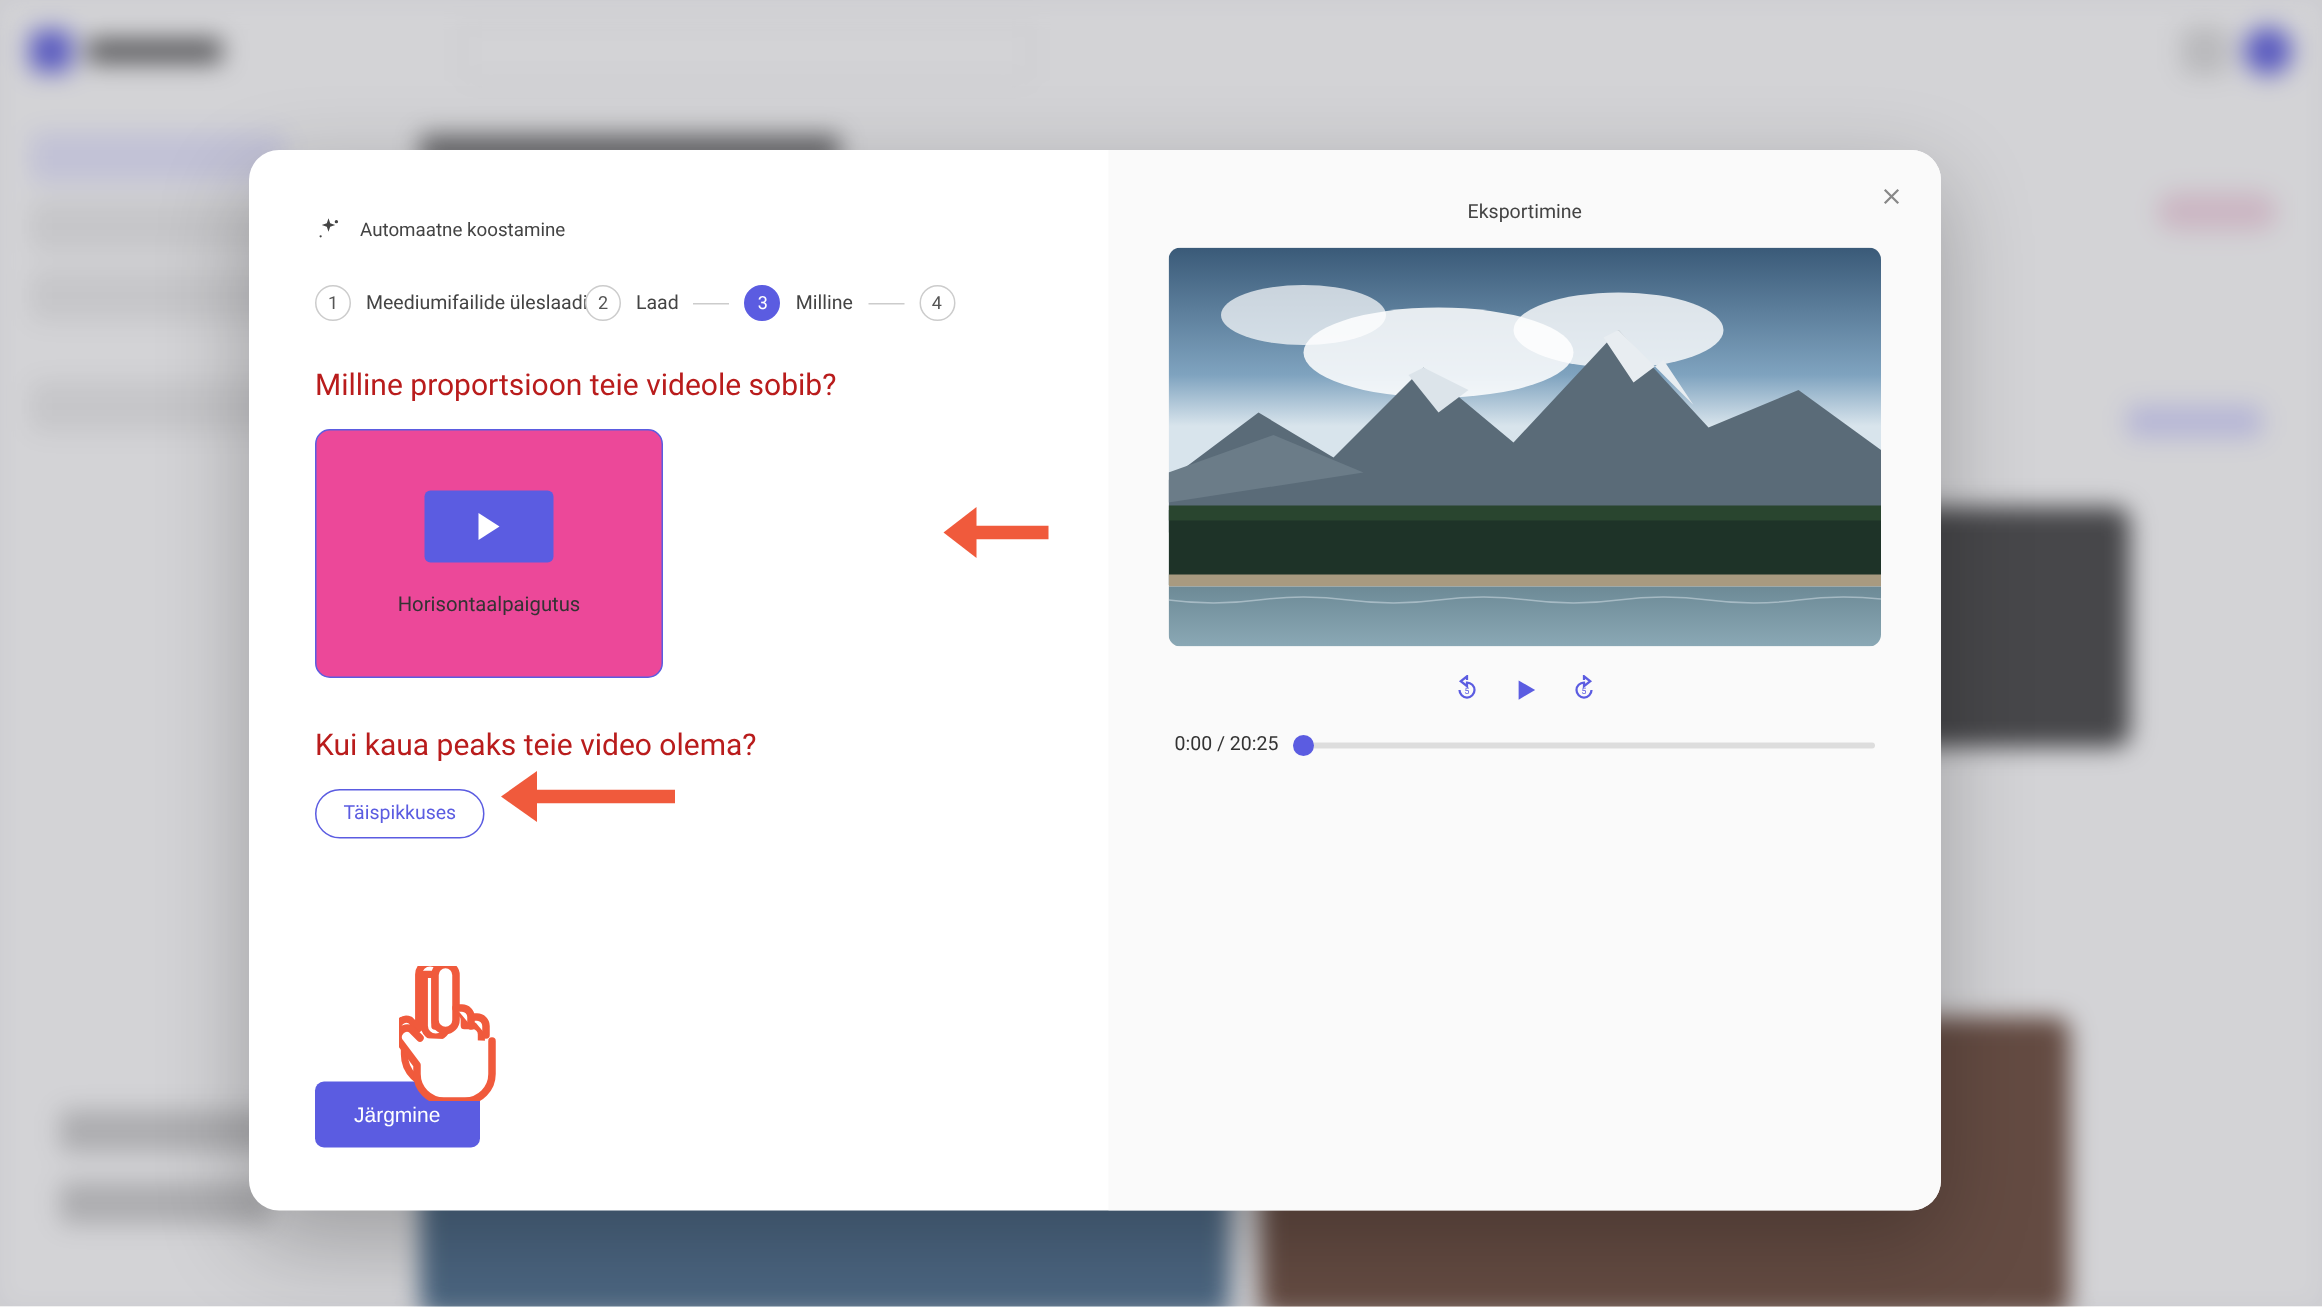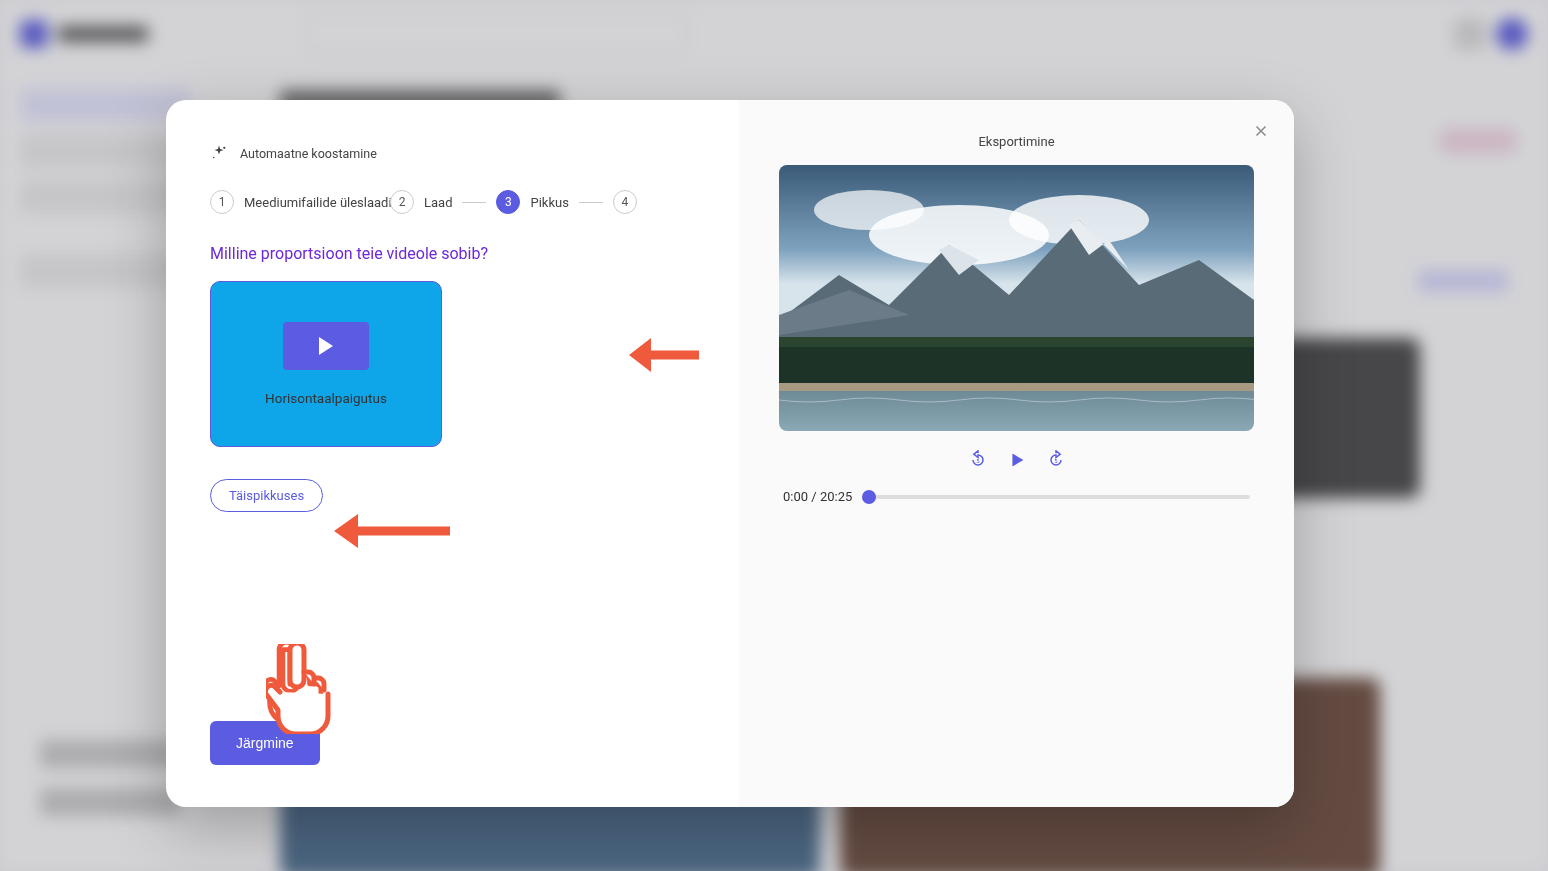--- a/index.html
+++ b/index.html
@@ -64,25 +64,25 @@
 .sparkle-row{ display:flex; align-items:center; gap:12px; margin-bottom:28px;}
 .sparkle-icon{ width:18px; height:18px; color:#5b5ce1;}
 .sparkle-row span{ font-size:12.5px; color:#444;}
 
 .stepper{ display:flex; align-items:center; gap:10px; margin-bottom:30px;}
 .step-dot{ width:24px; height:24px; border-radius:50%; border:1px solid #ccc; display:flex; align-items:center; justify-content:center; font-size:12px; color:#555; background:#fff;}
 .step-dot.active{ background:#5b5ce1; border-color:#5b5ce1; color:#fff;}
 .step-label{ font-size:13px; color:#444;}
 .step-line{ width:24px; height:1px; background:#ccc;}
 
-.question{ font-size:16px; color:#6d28d9; margin-bottom:18px;}
+.question{ font-size:20px; color:#b91c1c; margin-bottom:18px;}
 
 .option-row{ display:flex; gap:16px; margin-bottom:32px;}
 .option-card{ width:232px; height:166px; border:1px solid #ddd; border-radius:10px; display:flex; flex-direction:column; align-items:center; justify-content:center; gap:20px; cursor:pointer; position:relative;}
-.option-card.selected{ border:1.5px solid #5b5ce1; background:#0ea5e9;}
+.option-card.selected{ border:1.5px solid #5b5ce1; background:#ec4899;}
 .option-card .label{ font-size:13.5px; color:#333;}
 .h-thumb{ width:86px; height:48px; background:#5b5ce1; border-radius:4px; display:flex; align-items:center; justify-content:center;}
 .v-thumb{ width:50px; height:86px; background:#c9c9d0; border-radius:4px; display:flex; align-items:center; justify-content:center;}
 .play-tri{ width:0; height:0; border-left:14px solid #fff; border-top:9px solid transparent; border-bottom:9px solid transparent;}
 .v-thumb .play-tri{ border-left-color:#fff; opacity:.85; border-left-width:12px; border-top-width:8px; border-bottom-width:8px;}
 
 .chip{ display:inline-block; padding:8px 18px; border:1.5px solid #5b5ce1; border-radius:20px; font-size:13px; color:#5b5ce1; cursor:pointer;}
 
 .next-btn{ position:absolute; left:44px; bottom:42px; padding:14px 26px; background:#5b5ce1; color:#fff; border:none; border-radius:6px; font-size:14px; cursor:pointer;}
 
@@ -168,36 +168,37 @@
       <span>Automaatne koostamine</span>
     </div>
 
     <div class="stepper">
       <div class="step-dot">1</div>
       <span class="step-label" style="max-width:150px; overflow:hidden; white-space:nowrap;">Meediumifailide üleslaadimine</span>
       <span class="step-dot" style="margin-left:-14px;">2</span>
       <span class="step-label">Laad</span>
       <div class="step-line"></div>
       <div class="step-dot active">3</div>
-      <span class="step-label">Pikkus</span>
+      <span class="step-label">Milline</span>
       <div class="step-line"></div>
       <div class="step-dot">4</div>
     </div>
 
     <div class="question">Milline proportsioon teie videole sobib?</div>
 
     <div class="option-row">
       <div class="option-card selected">
         <div class="h-thumb">
             <div class="play-tri"></div>
           </div>
         <div class="label">Horisontaalpaigutus</div>
       </div>
     </div>
 
+    <div class="question">Kui kaua peaks teie video olema?</div>
     <div class="chip">Täispikkuses</div>
 
     <button class="next-btn">Järgmine</button>
   </div>
 
   <div class="modal-right">
     <div class="close-btn">
       <svg viewBox="0 0 24 24" stroke="currentColor" stroke-width="2" fill="none">
           <path d="M6 6l12 12M18 6L6 18"></path>
         </svg>

